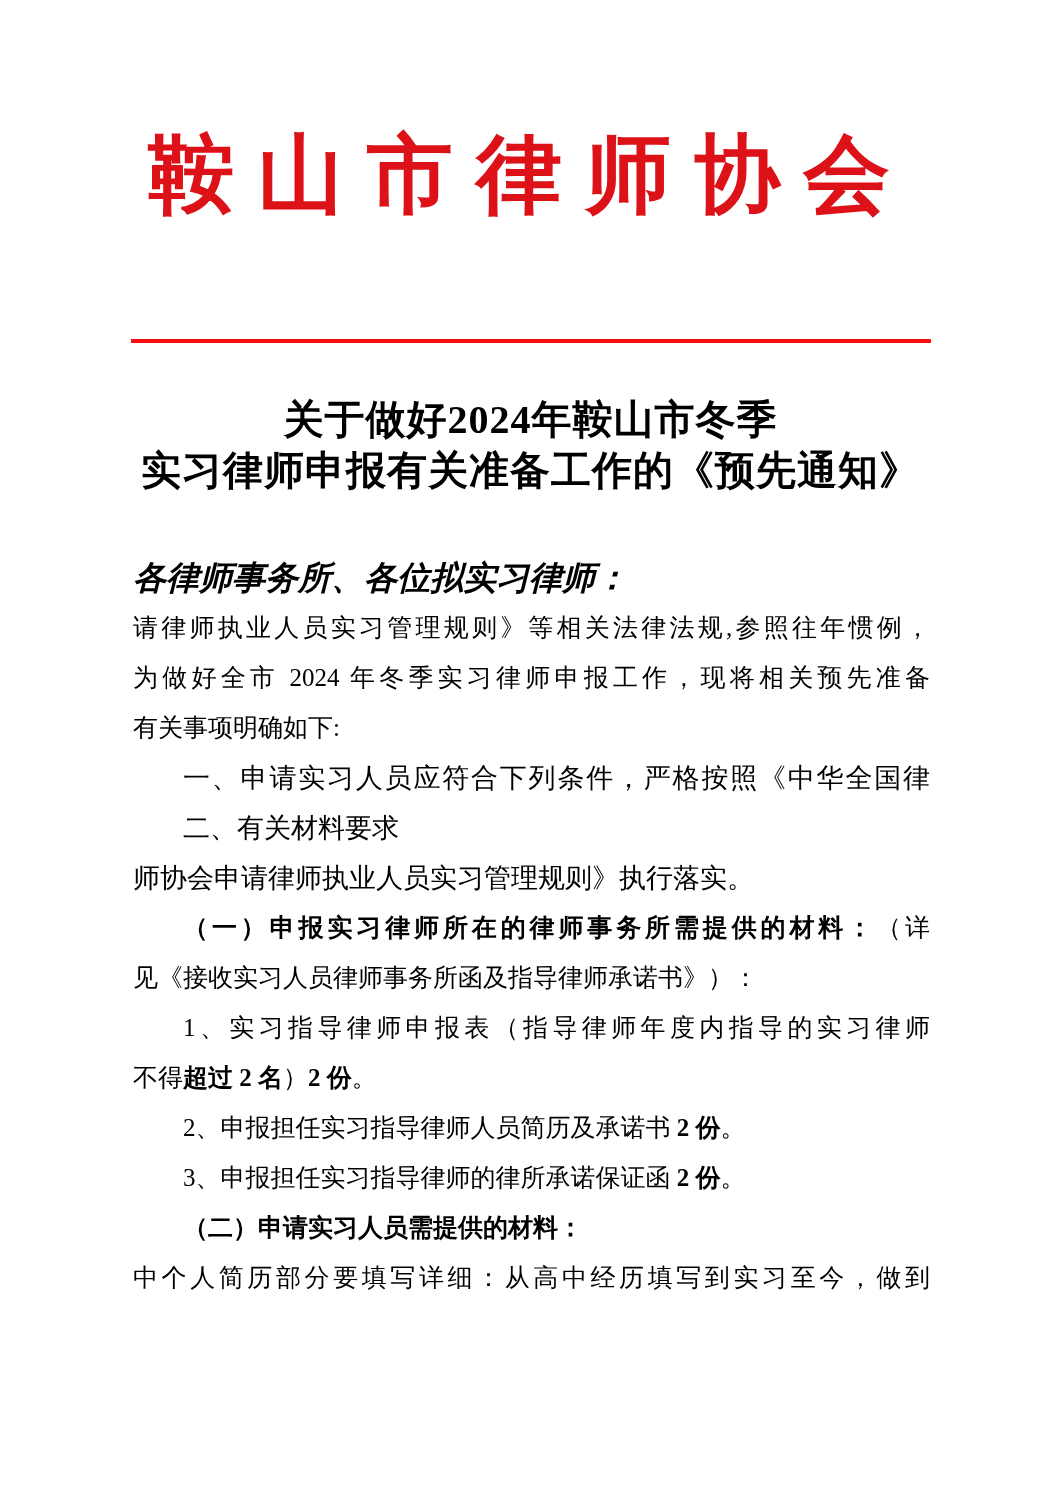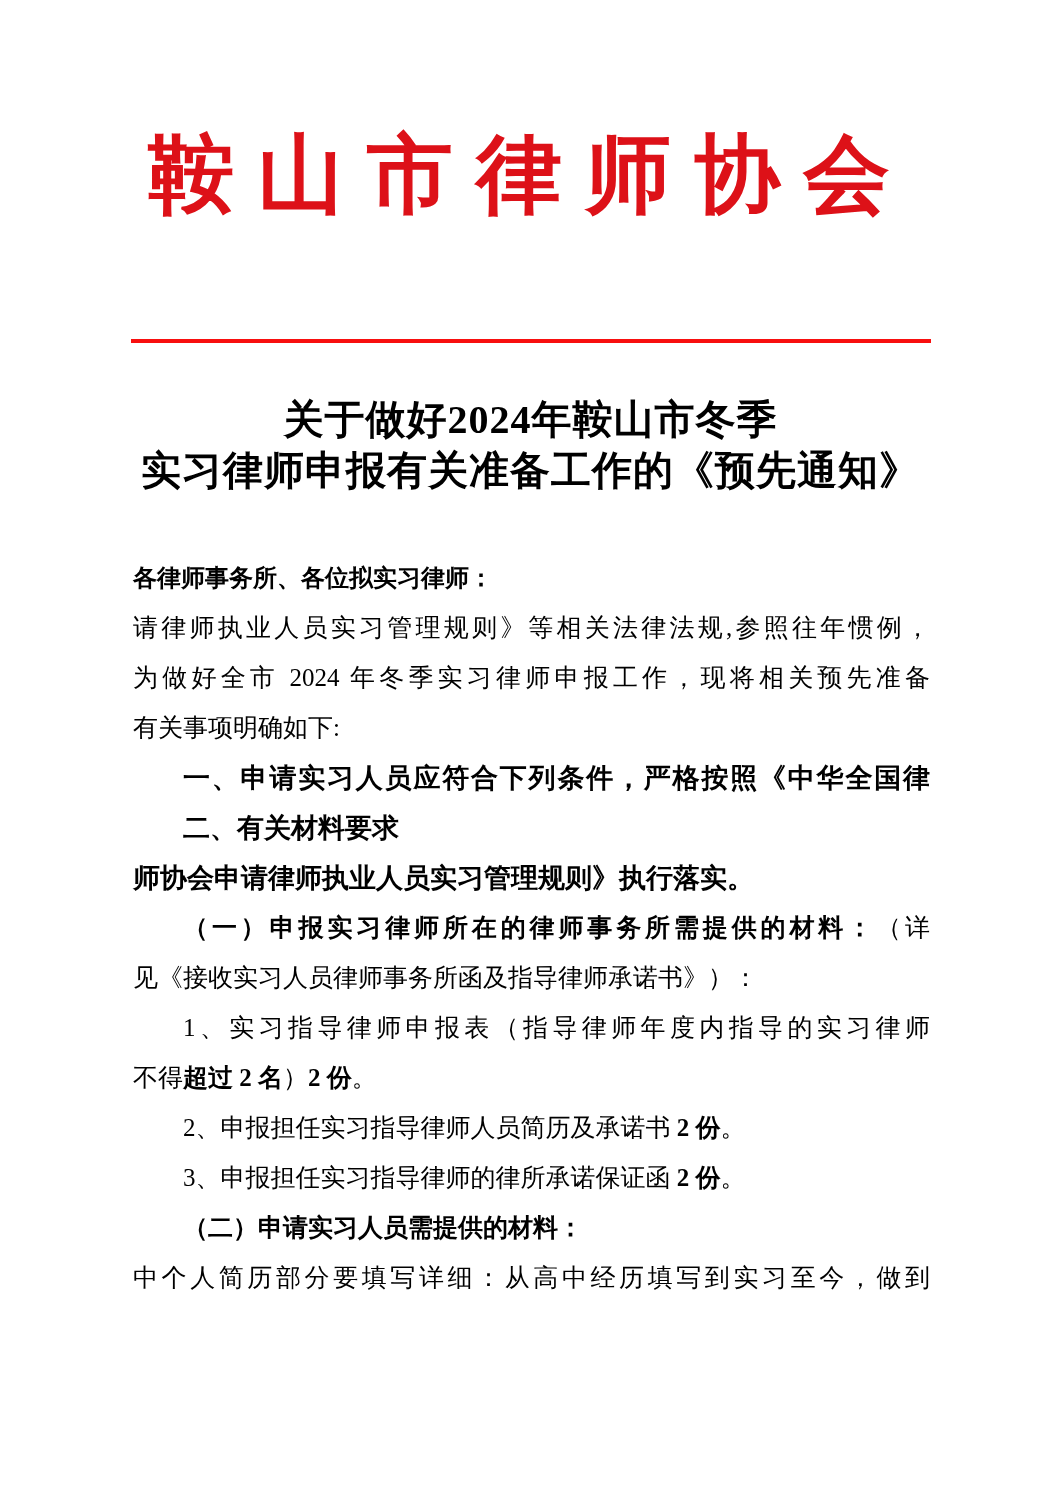--- a/index.html
+++ b/index.html
@@ -66,32 +66,32 @@
     line-height: 50px;
     font-size: 25px;
     white-space: normal;
     overflow: visible;
   }
   .ln.ind { text-indent: 2em; }
   .ln.jst {
     text-align: justify;
     text-align-last: justify;
   }
-  .ln.salutation { font-size: 24px; }
+  .ln.salutation { font-size: 33px; font-style: italic; }
   .seg.kai {
     font-family: "Liberation Serif", serif;
     font-weight: 400;
   }
   .seg.kai-bold {
     font-family: "Liberation Serif", serif;
     font-weight: 700;
   }
   .seg.hei-bold {
     font-family: "Liberation Sans", sans-serif;
-    font-weight: 700;
+    font-weight: 400;
     font-size: 27px;
   }
   
   .page-number {
     position: absolute;
     top: 1436px;
     left: 0;
     width: 100%;
     text-align: center;
     font-family: "Liberation Sans", sans-serif;

